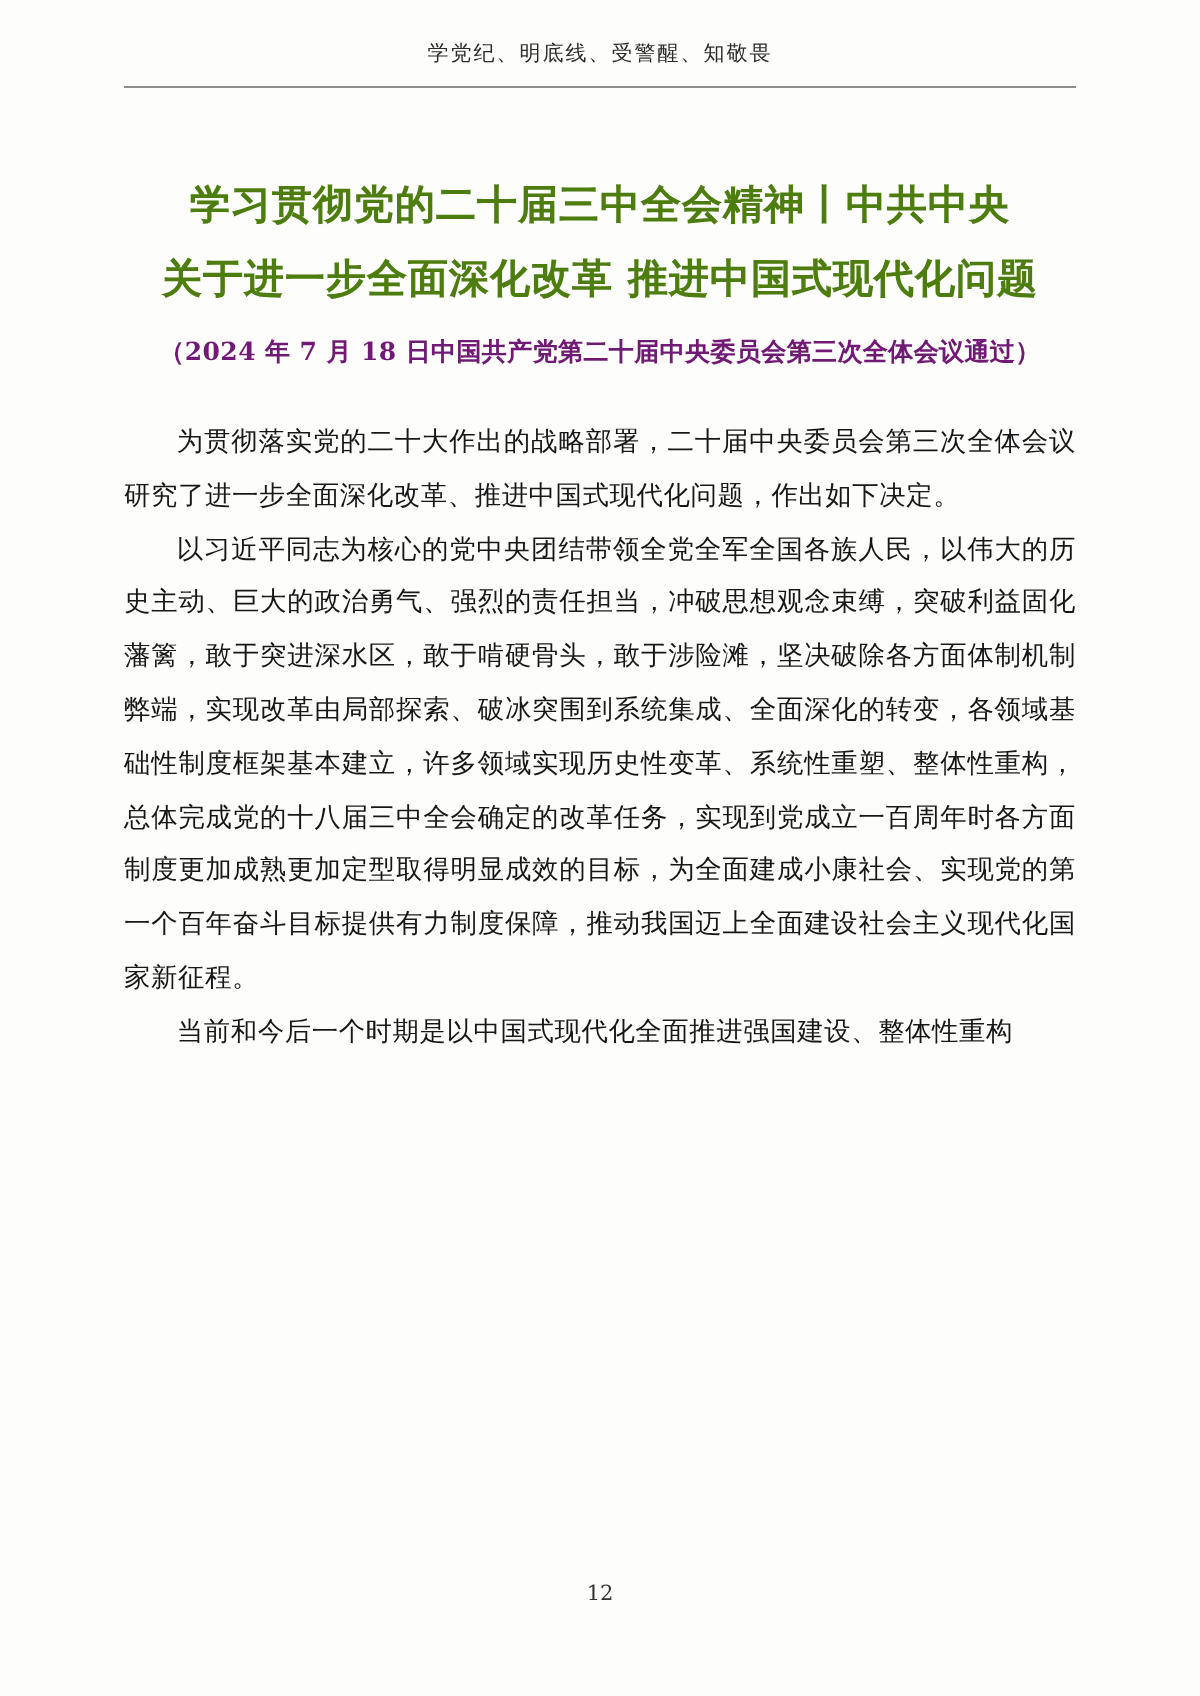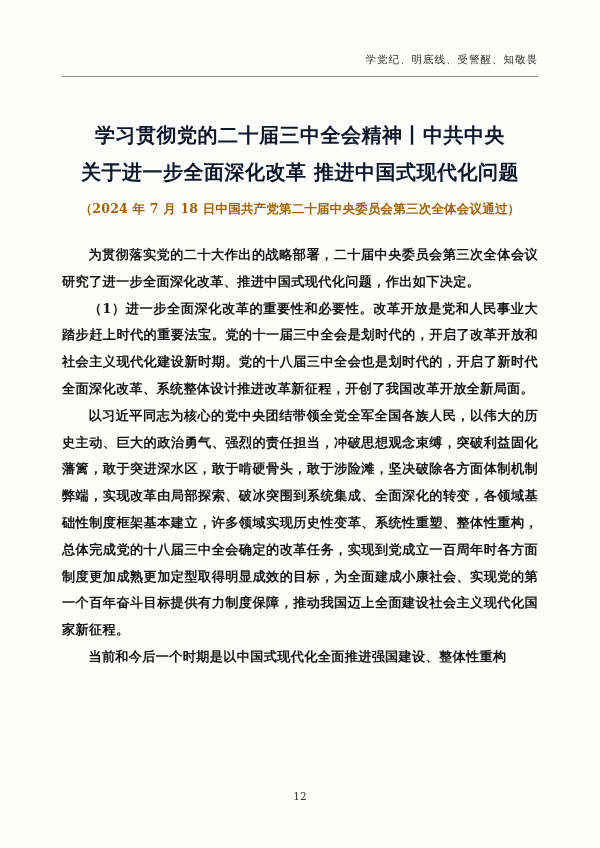--- a/index.html
+++ b/index.html
@@ -20,67 +20,66 @@
     overflow: hidden;
   }
   .page-inner {
     position: absolute;
     left: 62px;
     right: 62px;
     top: 0;
     bottom: 0;
   }
   .header-area {
-    padding-top: 53px;
-    text-align: right;
+    padding-top: 20px;
+    text-align: center;
   }
   .header-text {
     font-size: 10.5px;
     letter-spacing: 1px;
     color: #2b2b2b;
     font-family: "DejaVu Serif", "Liberation Serif", serif;
   }
   .header-rule {
     margin-top: 9px;
     border-bottom: 1px solid #8d8d8d;
     width: 100%;
   }
   .title-block {
     margin-top: 40px;
     text-align: center;
   }
   .title-line {
     font-size: 20px;
     font-weight: bold;
     letter-spacing: 0.5px;
-    color: #0f172a;
+    color: #4d7c0f;
     line-height: 1.85;
     white-space: nowrap;
   }
   .subtitle {
     margin-top: 10px;
     text-align: center;
     font-size: 12.5px;
     font-weight: bold;
-    color: #a16207;
+    color: #701a75;
     letter-spacing: 0.2px;
   }
   .body-block {
     margin-top: 24px;
   }
   .para {
     font-size: 13.2px;
     line-height: 2.03;
     color: #171717;
     text-align: justify;
     text-justify: inter-ideograph;
     text-indent: 2em;
     margin: 0;
     letter-spacing: 0.3px;
-    font-weight: bold;
   }
   .para + .para {
     margin-top: 0px;
   }
   .para.bold {
     font-weight: bold;
   }
   .footer {
     position: absolute;
     left: 0;
@@ -107,21 +106,20 @@
 
     <div class="title-block">
       <div class="title-line">学习贯彻党的二十届三中全会精神丨中共中央</div>
       <div class="title-line">关于进一步全面深化改革 推进中国式现代化问题</div>
     </div>
 
     <div class="subtitle">（2024 年 7 月 18 日中国共产党第二十届中央委员会第三次全体会议通过）</div>
 
     <div class="body-block">
       <p class="para">为贯彻落实党的二十大作出的战略部署，二十届中央委员会第三次全体会议研究了进一步全面深化改革、推进中国式现代化问题，作出如下决定。</p>
-      <p class="para">（1）进一步全面深化改革的重要性和必要性。改革开放是党和人民事业大踏步赶上时代的重要法宝。党的十一届三中全会是划时代的，开启了改革开放和社会主义现代化建设新时期。党的十八届三中全会也是划时代的，开启了新时代全面深化改革、系统整体设计推进改革新征程，开创了我国改革开放全新局面。</p>
       <p class="para">以习近平同志为核心的党中央团结带领全党全军全国各族人民，以伟大的历史主动、巨大的政治勇气、强烈的责任担当，冲破思想观念束缚，突破利益固化藩篱，敢于突进深水区，敢于啃硬骨头，敢于涉险滩，坚决破除各方面体制机制弊端，实现改革由局部探索、破冰突围到系统集成、全面深化的转变，各领域基础性制度框架基本建立，许多领域实现历史性变革、系统性重塑、整体性重构，总体完成党的十八届三中全会确定的改革任务，实现到党成立一百周年时各方面制度更加成熟更加定型取得明显成效的目标，为全面建成小康社会、实现党的第一个百年奋斗目标提供有力制度保障，推动我国迈上全面建设社会主义现代化国家新征程。</p>
       <p class="para">当前和今后一个时期是以中国式现代化全面推进强国建设、整体性重构</p>
     </div>
 
   </div>
 
   <div class="footer">
     <span class="page-number">12</span>
   </div>
 </div>

